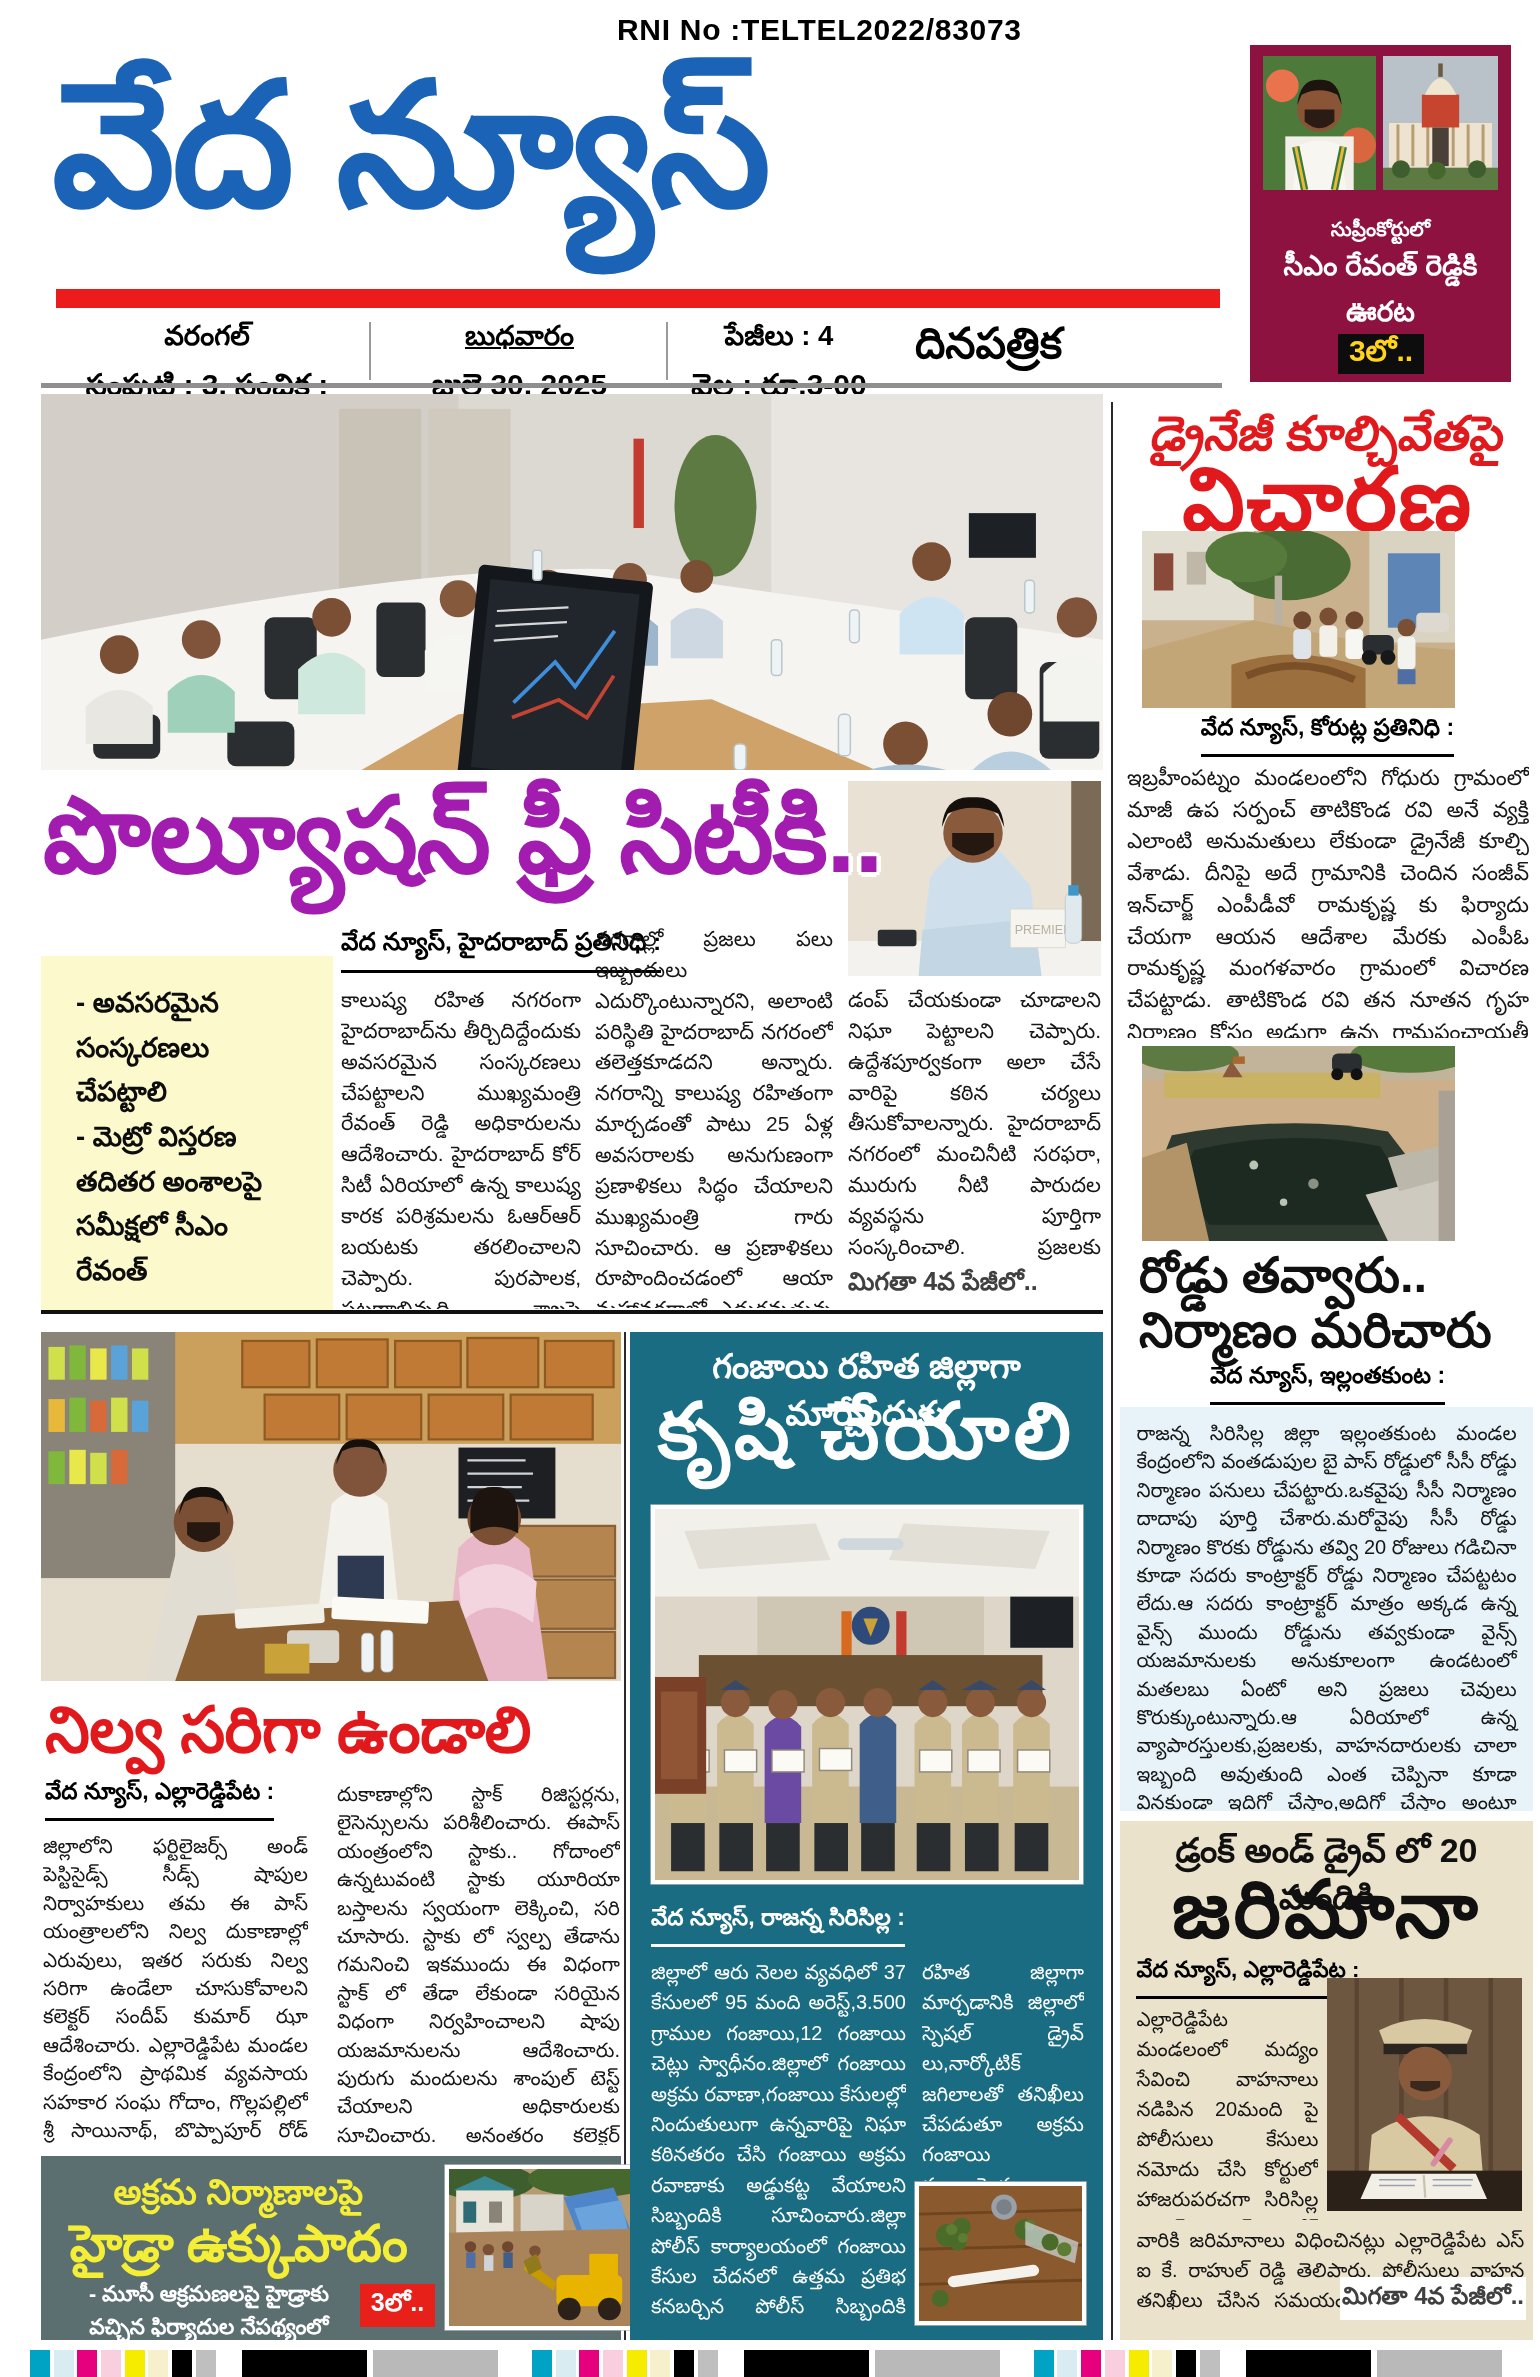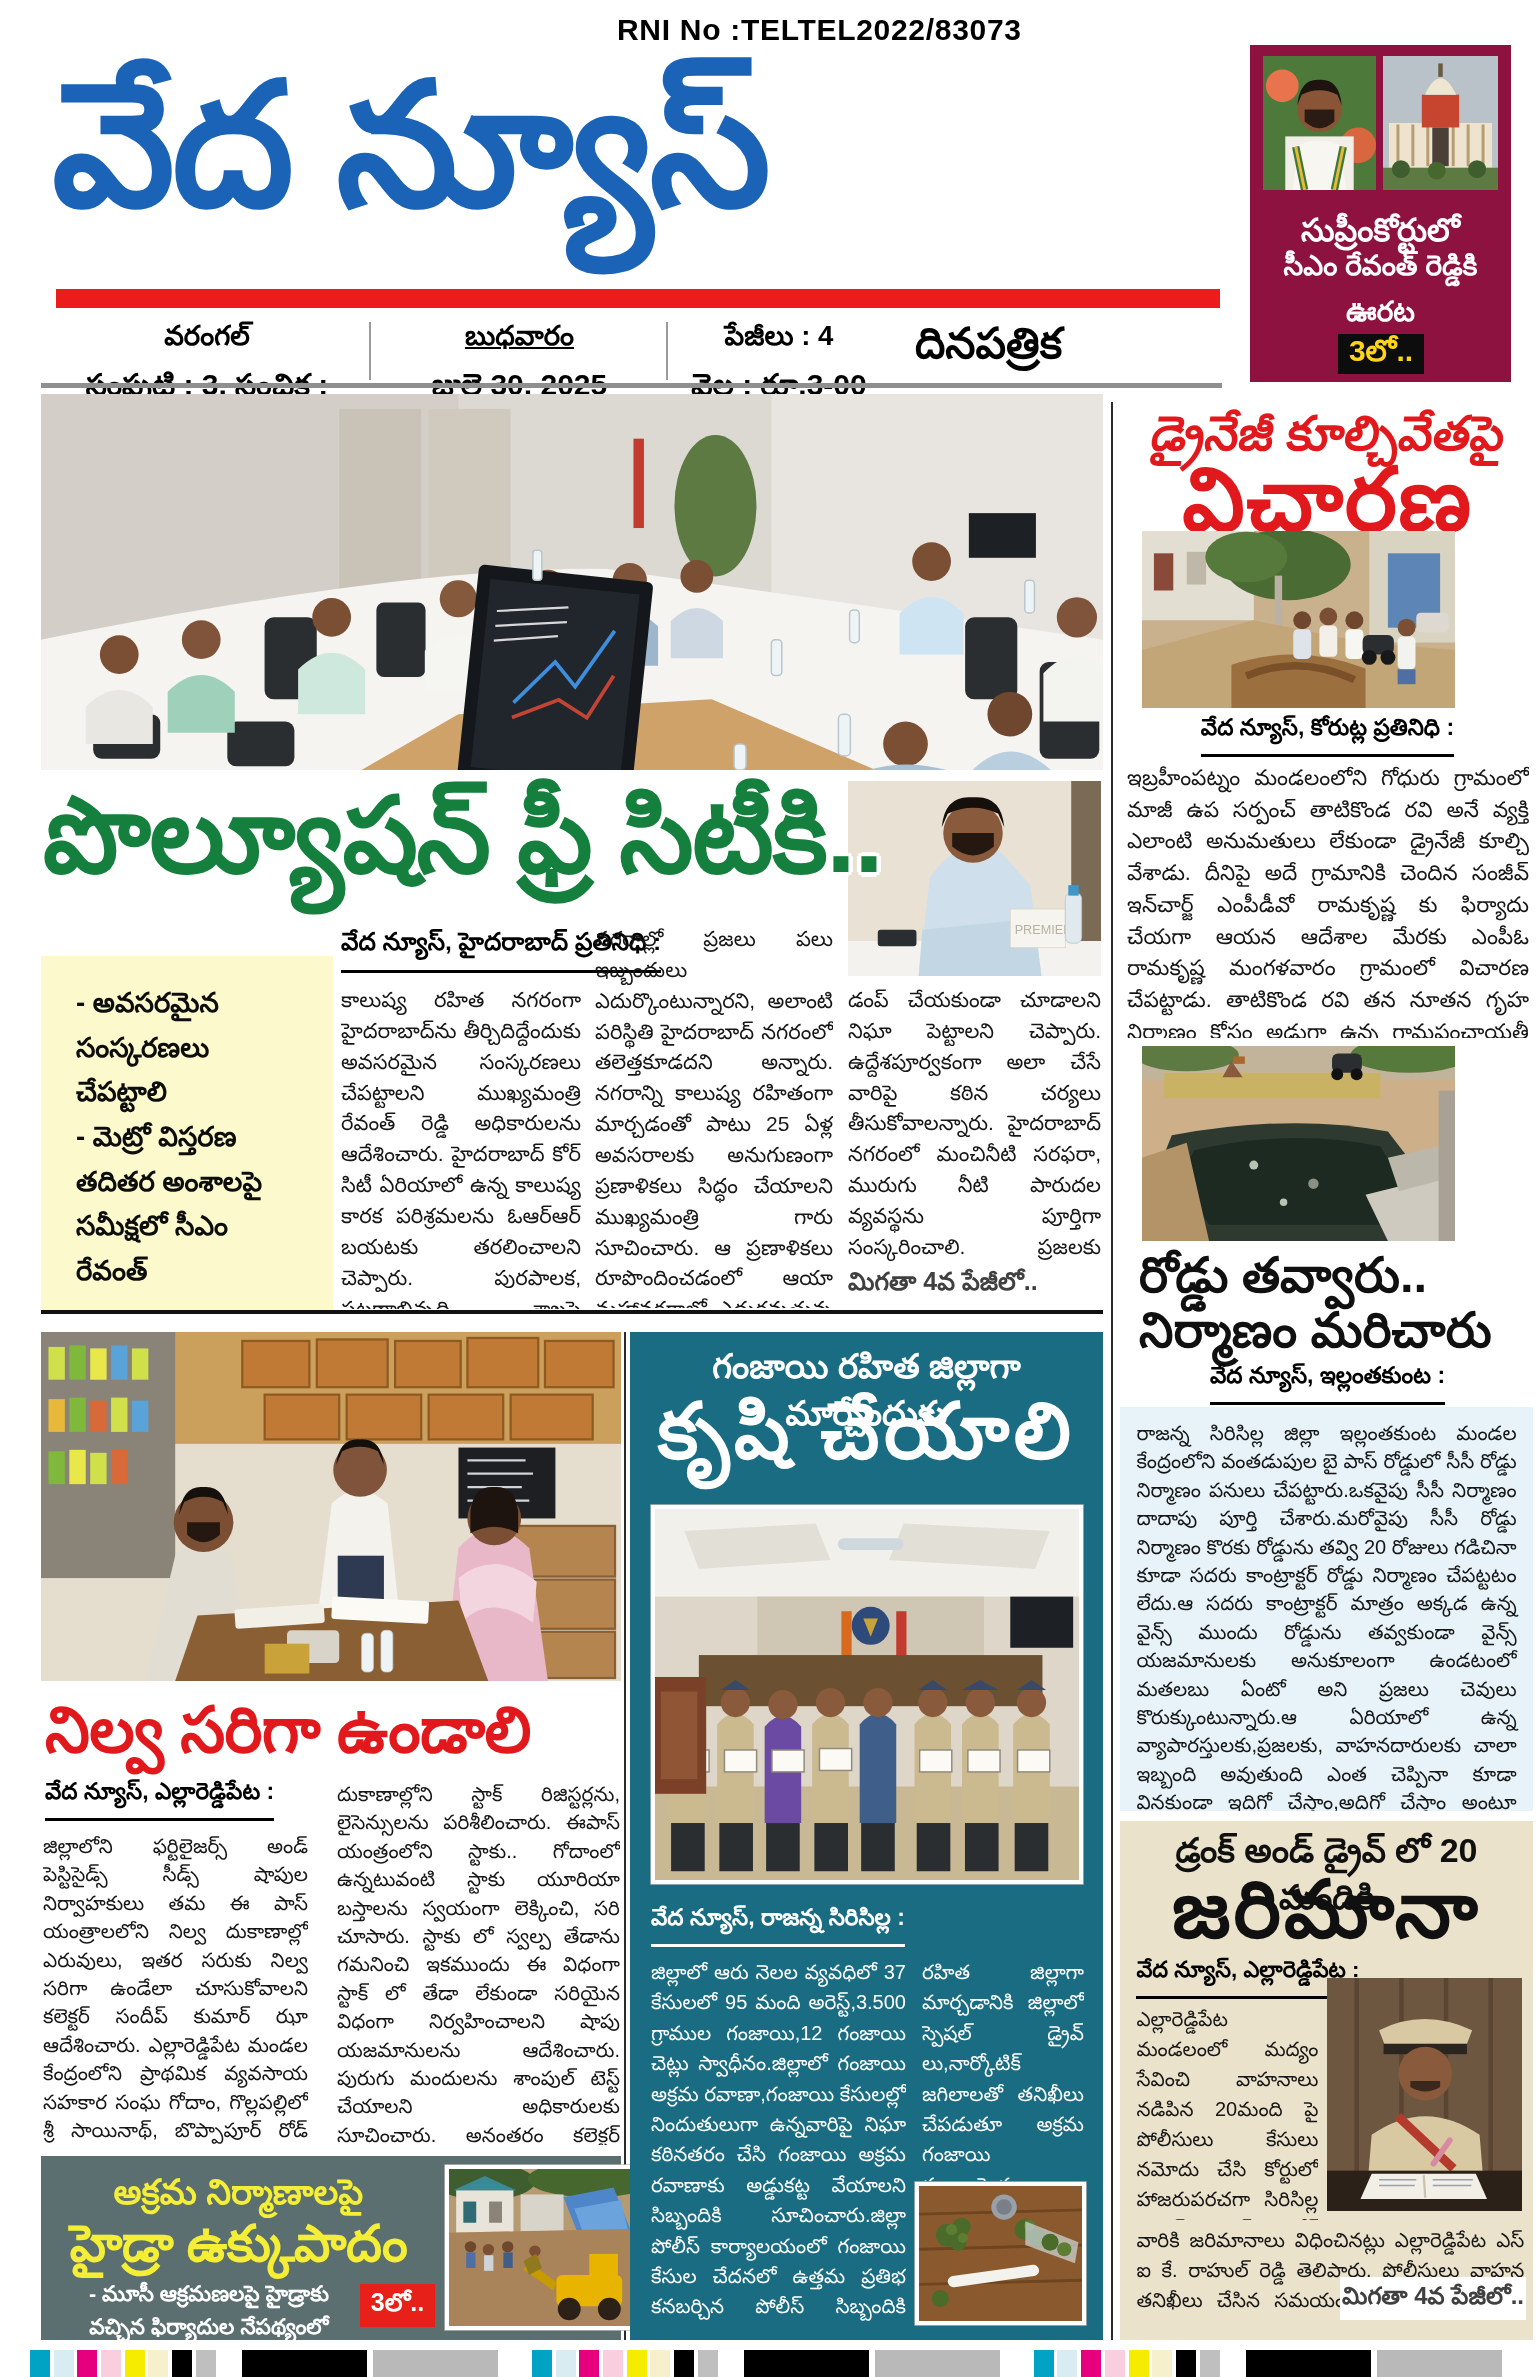--- a/index.html
+++ b/index.html
@@ -28,21 +28,21 @@
                  display:flex;align-items:center;justify-content:center;}
   .pageref-red{background:#e8201a;color:#fff;font-weight:bold;font-size:25px;
                display:flex;align-items:center;justify-content:center;}
 
   
   .photo{background:#ddd;overflow:hidden;}
   .photo svg{display:block;width:100%;height:100%;}
   .wframe{border:4.5px solid #fff;box-shadow:0 0 0 0.7px #bbb;}
 
   
-  .lead-headline{font-size:106px;font-weight:bold;color:#15803d;letter-spacing:-1.5px;line-height:1.1;
+  .lead-headline{font-size:106px;font-weight:bold;color:#a21caf;letter-spacing:-1.5px;line-height:1.1;
     text-shadow:-4.5px 0 0 #fff,4.5px 0 0 #fff,0 -4.5px 0 #fff,0 4.5px 0 #fff,-3px -3px 0 #fff,3px 3px 0 #fff,-3px 3px 0 #fff,3px -3px 0 #fff;
     z-index:4;white-space:nowrap;}
   .ybox{background:#fcf9cd;padding:25px 35px;font-size:27.6px;font-weight:bold;line-height:1.62;color:#0d0d0d;}
   .byline{font-size:24.6px;font-weight:bold;color:#000;border-bottom:3px solid #000;padding-bottom:7.5px;display:inline-block;}
   .byline.white{color:#fff;border-color:#fff;}
   .bodytxt{font-size:21px;line-height:1.47;color:#161616;}
   .more-red{color:#404040;font-weight:bold;font-size:25px;text-align:left;}
   .hrule{background:#111;}
 
   
@@ -129,21 +129,21 @@
         <rect x="52" y="52" width="50" height="44" fill="#c7452f"></rect>
         <path d="M56 52 Q77 8 98 52 Z" fill="#efe6d2"></path>
         <rect x="74" y="10" width="6" height="18" fill="#6b5a3f"></rect>
         <rect x="66" y="96" width="22" height="52" fill="#4a4038"></rect>
         <path d="M0 150 L154 150 L154 180 L0 180 Z" fill="#5d7a43"></path>
         <circle cx="24" cy="152" r="12" fill="#3f5e2f"></circle>
           <circle cx="72" cy="154" r="12" fill="#46682f"></circle>
           <circle cx="126" cy="152" r="12" fill="#3f5e2f"></circle>
       </svg>
     </div>
-    <div class="abs promo-text" style="left:7.5px;top:161px;width:246px;font-size:32px;">సుప్రీంకోర్టులో</div>
+    <div class="abs promo-text" style="left:7.5px;top:169px;width:246px;font-size:20px;">సుప్రీంకోర్టులో</div>
     <div class="abs promo-text" style="left:7.5px;top:200px;width:246px;font-size:28px;">సీఎం రేవంత్ రెడ్డికి</div>
     <div class="abs promo-text" style="left:7.5px;top:246px;width:246px;font-size:28px;">ఊరట</div>
     <div class="abs pageref-black" style="left:88px;top:289px;width:86px;height:40px;">3లో..</div>
   </div>
 
   <div class="abs photo" style="left:41px;top:394px;width:1062px;height:376px;">
     <svg viewBox="0 0 1425 505" preserveAspectRatio="none">
       <rect width="1425" height="505" fill="#dcd8d2"></rect>
       <rect x="0" y="0" width="560" height="505" fill="#d3cec7"></rect>
       <rect x="400" y="20" width="110" height="300" fill="#c8c2b7"></rect>

